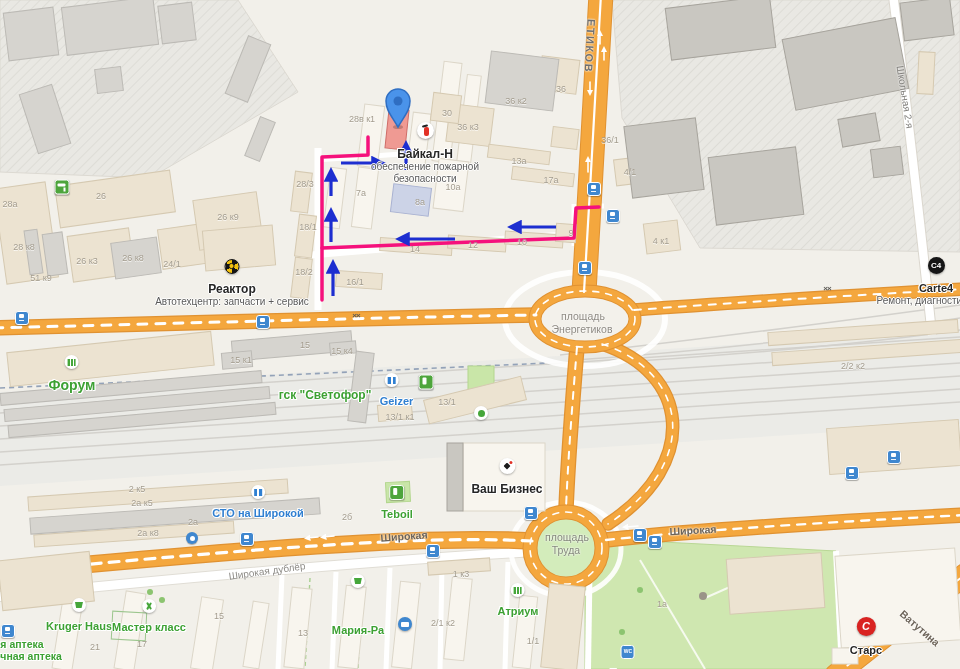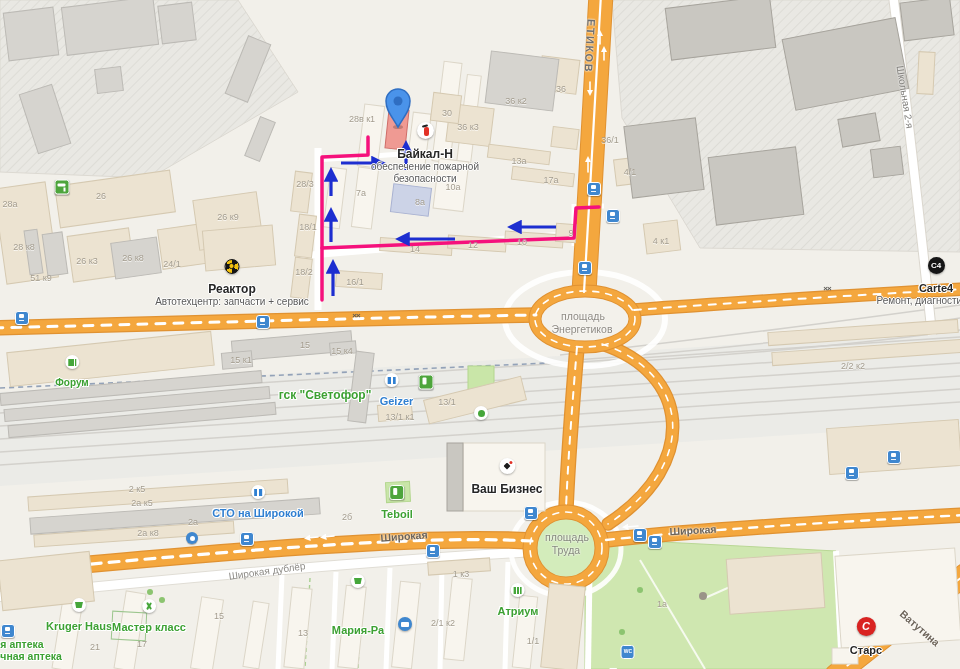--- a/index.html
+++ b/index.html
@@ -423,21 +423,21 @@
         <div class="poi-title" style="color: rgb(38, 38, 38); font-size: 12px;">Байкал-Н</div>
         <div class="poi-sub" style="width: 150px;">обеспечение пожарной безопасности</div>
       </div>
       <div class="poi" style="left: 936px; top: 257px; color: rgb(38, 38, 38);">
         <span class="poi-icon ic-carte4">C4</span>
         <div class="poi-title" style="color: rgb(38, 38, 38); font-size: 11px;">Carte4</div>
         <div class="poi-sub" style="width: 120px;">Ремонт, диагностика VAG</div>
       </div>
       <div class="poi" style="left: 72px; top: 355px; color: rgb(61, 161, 51);">
         <span class="poi-icon ic-forum"></span>
-        <div class="poi-title" style="color: rgb(61, 161, 51); font-size: 10px;">Форум</div>
+        <div class="poi-title" style="color: rgb(61, 161, 51); font-size: 14px;">Форум</div>
 
       </div>
       <div class="poi" style="left: 325px; top: 388px; color: rgb(61, 161, 51);">
 
         <div class="poi-title" style="color: rgb(61, 161, 51); font-size: 12px;">гск "Светофор"</div>
 
       </div>
       <div class="poi" style="left: 392px; top: 373px; color: rgb(47, 127, 209);">
         <span class="poi-icon ic-geizer"></span>
         <div class="poi-title" style="color: rgb(47, 127, 209); font-size: 11px; margin-left: 9px;">Geizer</div>

